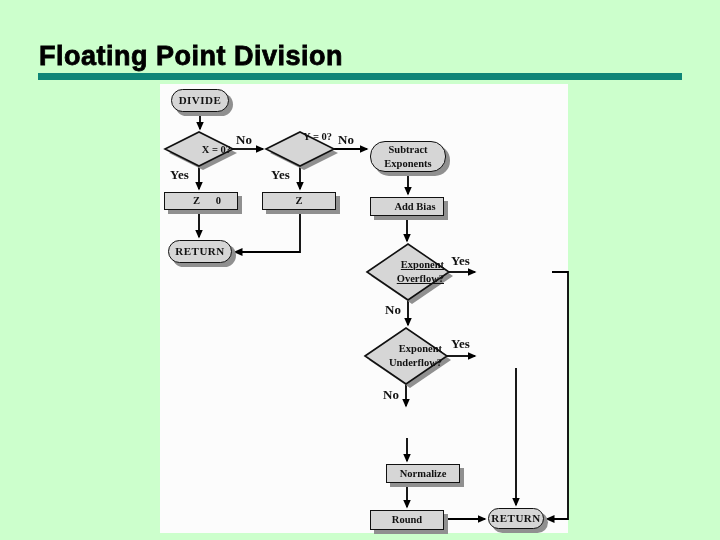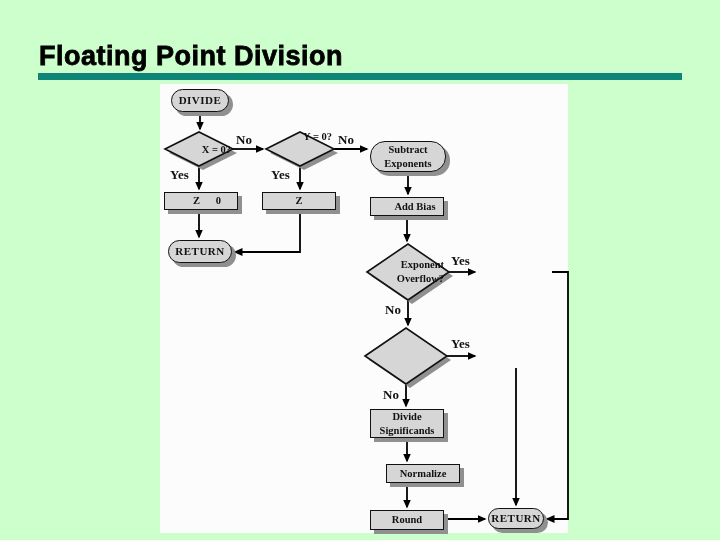--- a/index.html
+++ b/index.html
@@ -157,31 +157,31 @@
   <div class="node" style="left:262px; top:192px; width:74px; height:18px;">Z</div>
 
   <div class="node terminal" style="left:168px; top:240px; width:64px; height:23px;">RETURN</div>
 
   <div class="node" style="left:370px; top:141px; width:76px; height:31px;border-radius:15px;">Subtract Exponents</div>
 
   <div class="node" style="left:370px; top:197px; width:74px; height:19px;padding-left:16px;">Add Bias</div>
 
 
 
-  <div class="node" style="left:370px; top:409px; width:74px; height:29px;">Divide Significands</div>
 
   <div class="node" style="left:386px; top:464px; width:74px; height:19px;">Normalize</div>
 
   <div class="node" style="left:370px; top:510px; width:74px; height:20px;">Round</div>
 
   <div class="node terminal" style="left:488px; top:508px; width:56px; height:21px;">RETURN</div>
 
   <div class="diamond-label" style="left:167px; top:143px; width:64px;">X = 0?</div>
   <div class="diamond-label" style="left:268px; top:130px; width:64px;">Y = 0?</div>
-  <div class="diamond-label" style="left:372px; top:258px; width:72px;">Exponent Overflow?</div>
+  <div class="diamond-label" style="left:372px; top:258px; width:72px;text-decoration:underline;">Exponent Overflow?</div>
+  <div class="diamond-label" style="left:370px; top:342px; width:72px;">Exponent Underflow?</div>
 
   <div class="edge-label" style="left:236px; top:132px;">No</div>
   <div class="edge-label" style="left:338px; top:132px;">No</div>
   <div class="edge-label" style="left:170px; top:167px;">Yes</div>
   <div class="edge-label" style="left:271px; top:167px;">Yes</div>
   <div class="edge-label" style="left:451px; top:253px;">Yes</div>
   <div class="edge-label" style="left:385px; top:302px;">No</div>
   <div class="edge-label" style="left:451px; top:336px;">Yes</div>
   <div class="edge-label" style="left:383px; top:387px;">No</div>
 

